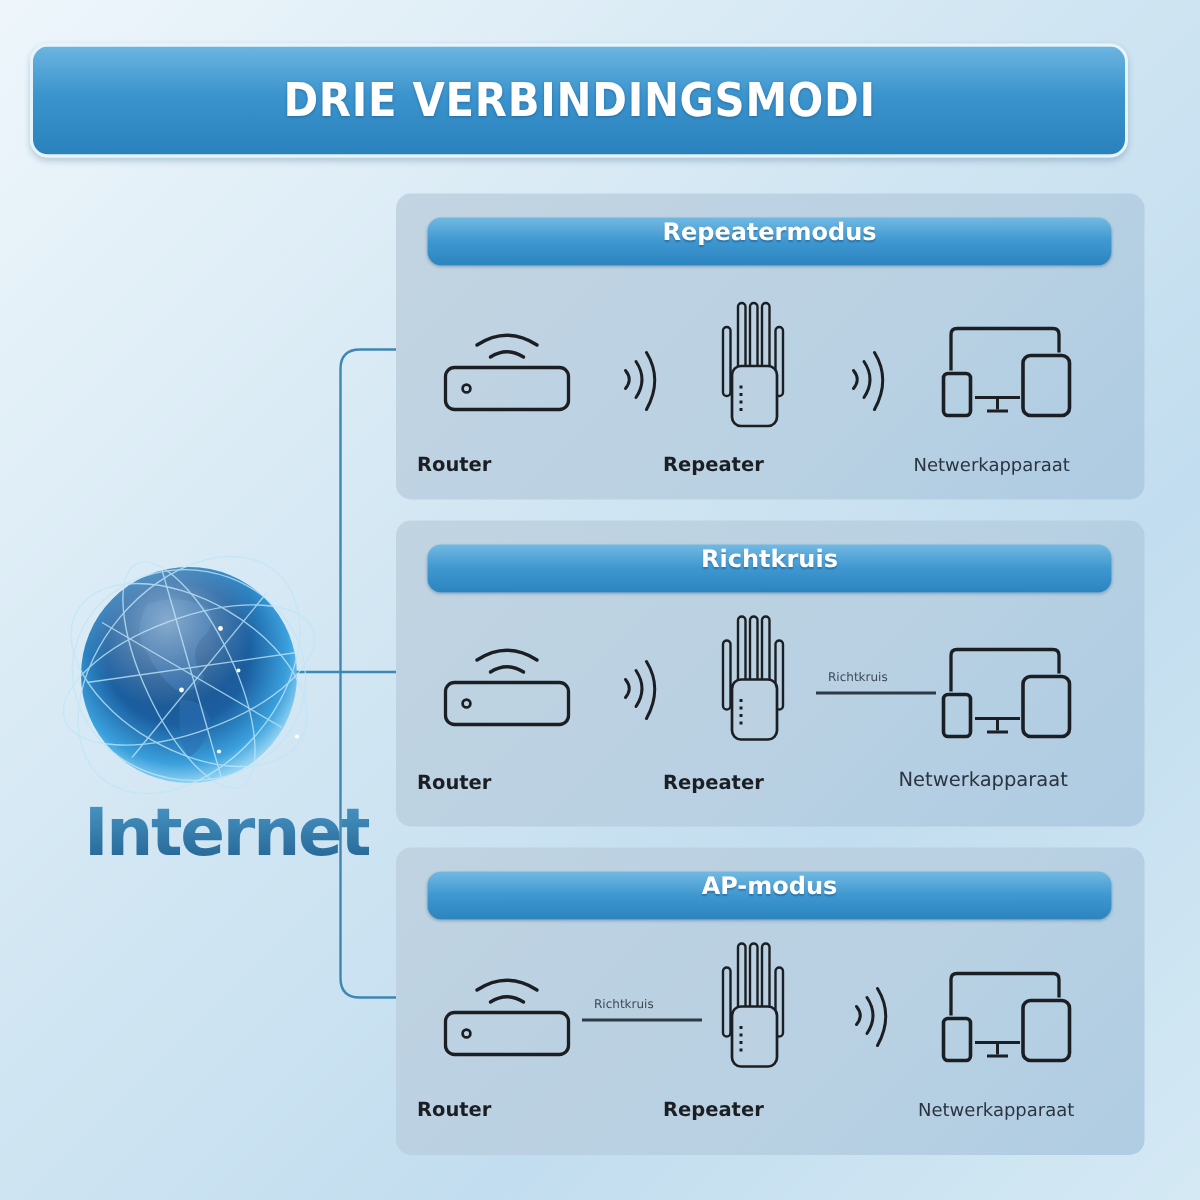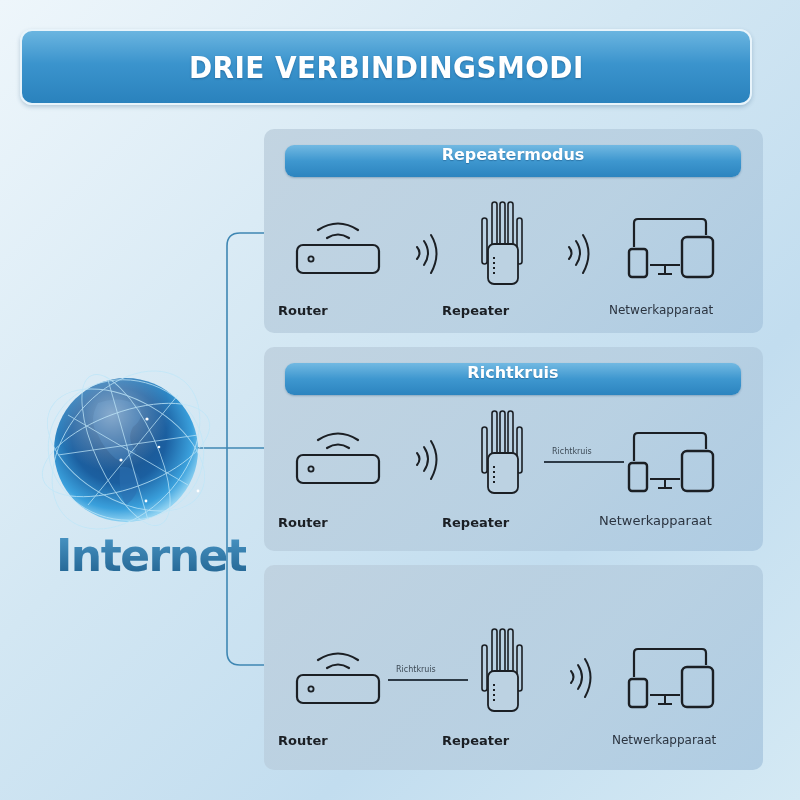--- a/index.html
+++ b/index.html
@@ -202,20 +202,23 @@
     <line x1="39" y1="48" x2="39" y2="56" stroke="#1b1f24" stroke-width="2"></line>
     <line x1="32" y1="57" x2="46" y2="57" stroke="#1b1f24" stroke-width="2"></line>
   </svg>
 
   <div class="label bold" style="left:14px;top:168px;">Router</div>
   <div class="label bold" style="left:178px;top:168px;">Repeater</div>
   <div class="label light-large" style="left:335px;top:166px;width:140px;">Netwerkapparaat</div>
 </div>
 
 <div class="panel" style="top:565px;height:205px;">
+  <div class="panel-header">
+    <span>AP-modus</span>
+  </div>
 
   <svg class="device" style="left:30px;top:86px;" width="88" height="56">
     <path d="M24 9 Q44 -4 64 9" fill="none" stroke="#1b1f24" stroke-width="2.2" stroke-linecap="round"></path>
     <path d="M33 17 Q44 10 55 17" fill="none" stroke="#1b1f24" stroke-width="2.2" stroke-linecap="round"></path>
     <rect x="3" y="24" width="82" height="28" rx="6" fill="none" stroke="#1b1f24" stroke-width="2.2"></rect>
     <circle cx="17" cy="38" r="2.6" fill="none" stroke="#1b1f24" stroke-width="1.8"></circle>
   </svg>
   <div class="cable-label" style="left:132px;top:100px;">Richtkruis</div>
   <div class="cable" style="left:124px;top:114px;width:80px;"></div>
   <svg class="device" style="left:216px;top:62px;" width="44" height="88">

